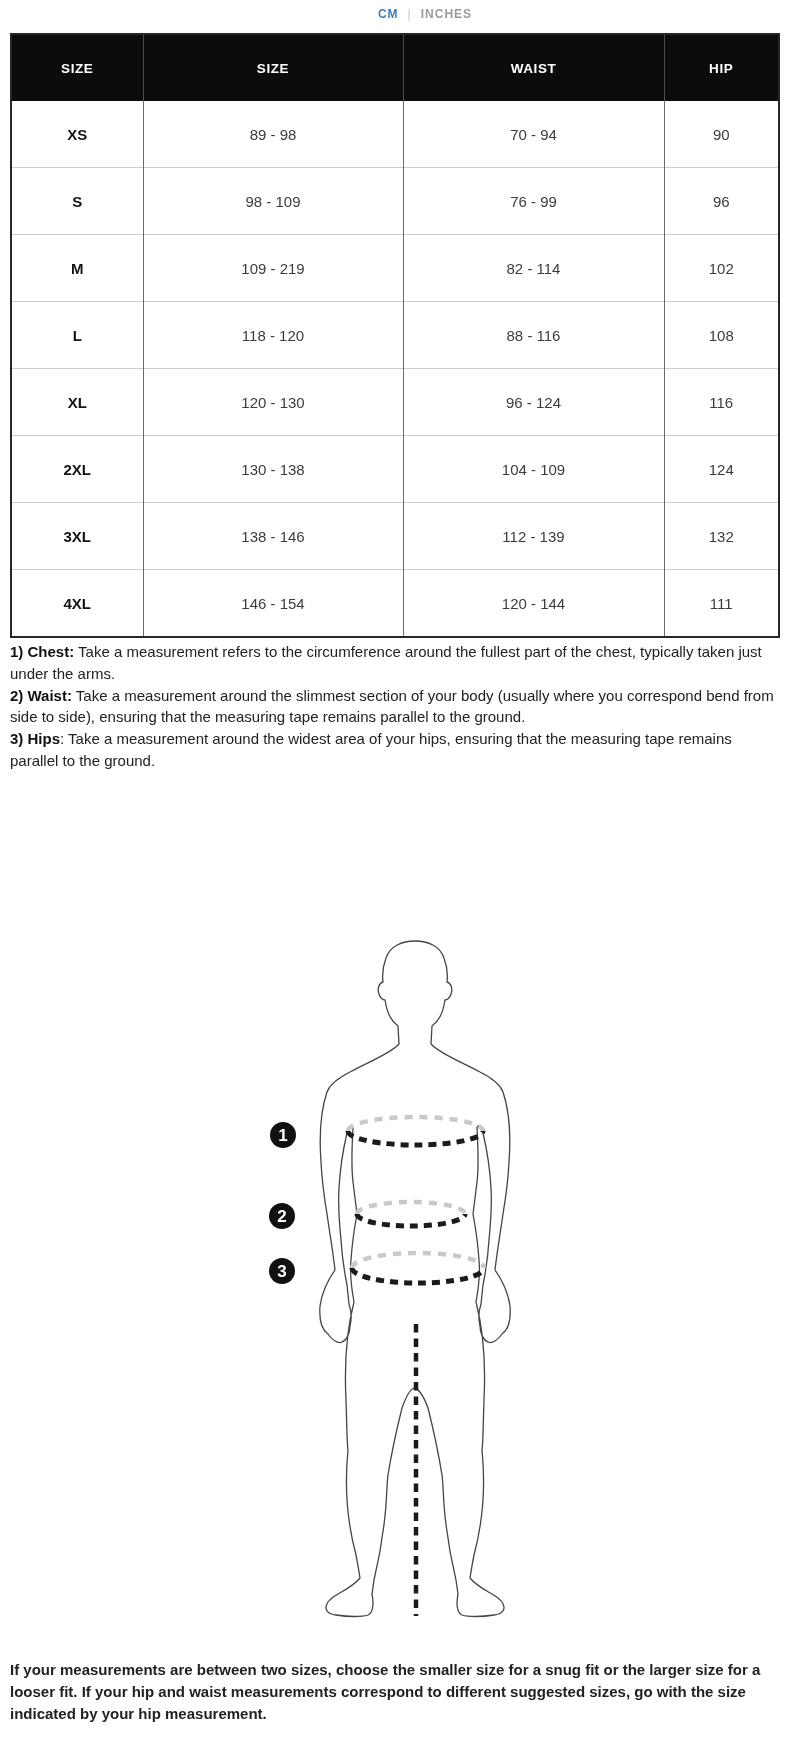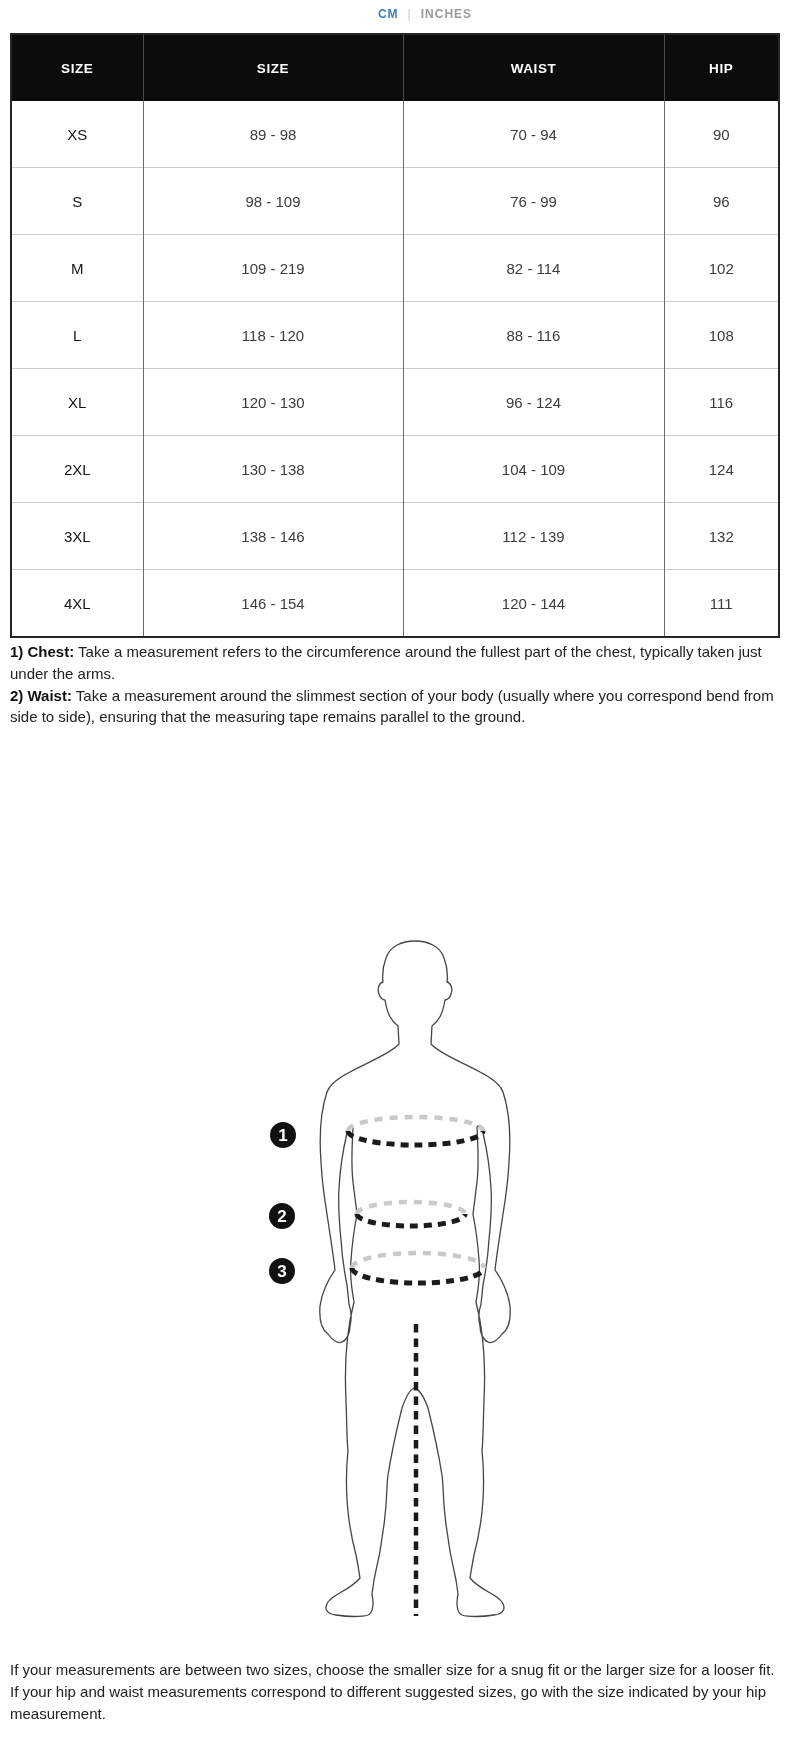--- a/index.html
+++ b/index.html
@@ -11,34 +11,34 @@
   .unit-btn{cursor:pointer;background:none;border:none;font:inherit;letter-spacing:inherit;padding:0;}
   .unit-sep{color:#c9c9c9;font-weight:400;}
 
   
   table.size-table{position:absolute;top:33px;left:10px;width:768px;border-collapse:collapse;table-layout:fixed;border:2px solid #262626;}
   .size-table th{background:#0c0c0c;color:#fff;height:64px;font-size:13.5px;letter-spacing:.6px;border-left:1px solid #4d4d4d;font-weight:bold;text-align:center;}
   .size-table th:first-child{border-left:none;}
   .size-table td{height:64px;text-align:center;font-size:15px;color:#3c3c3c;border-left:1px solid #6b6b6b;border-top:1px solid #cccccc;background:#fff;}
   .size-table td:first-child{border-left:none;}
   .size-table tbody tr:first-child td{border-top:none;}
-  .size-table td.c-size{font-weight:normal;color:#141414;margin-top:11px;}
+  .size-table td.c-size{font-weight:bold;color:#141414;margin-top:11px;}
 
   
   .instructions{position:absolute;top:641px;left:10px;width:772px;font-size:15px;line-height:21.8px;color:#222;}
   .instructions p{margin:0;}
   .instructions b{color:#111;margin-top:21px;}
 
   
   .diagram{position:absolute;top:930px;left:240px;width:340px;height:700px;}
   .diagram svg{display:block;width:340px;height:700px;}
   .marker-digit{font-family:"Liberation Sans",sans-serif;font-weight:bold;font-size:17px;fill:#ffffff;text-anchor:middle;}
 
   
-  .footer-note{position:absolute;top:1659px;left:10px;width:772px;font-size:15px;line-height:21.8px;color:#222;}
+  .footer-note{position:absolute;top:1659px;left:10px;width:772px;font-size:15px;line-height:21.8px;color:#222;font-weight:bold;}
 </style>
 </head>
 <body>
 
 <div class="page">
 
   <div class="unit-toggle">
     <button class="unit-btn" style="color: rgb(63, 126, 193);">CM</button>
     <span class="unit-sep">|</span>
     <button class="unit-btn" style="color: rgb(155, 155, 155);">INCHES</button>
@@ -107,20 +107,21 @@
           <td>146 - 154</td>
           <td>120 - 144</td>
           <td>111</td>
         </tr>
       </tbody>
   </table>
 
   <div class="instructions">
       <p><b>1) Chest:</b><span> Take a measurement refers to the circumference around the fullest part of the chest, typically taken just under the arms.</span></p>
       <p><b>2) Waist:</b><span> Take a measurement around the slimmest section of your body (usually where you correspond bend from side to side), ensuring that the measuring tape remains parallel to the ground.</span></p>
+      <p><b>3) Hips</b><span>: Take a measurement around the widest area of your hips, ensuring that the measuring tape remains parallel to the ground.</span></p>
     </div>
 
   <div class="diagram">
     <svg viewBox="0 0 340 700" xmlns="http://www.w3.org/2000/svg">
 
       <path fill="#ffffff" stroke="#454545" stroke-width="1.3" stroke-linejoin="round" stroke-linecap="round" d="M 175,11
            C 162,11 150,16 146,28 C 143,36 142,44 143,52
            C 139,53 137,59 139,64 C 140,68 143,70 145,70
            C 147,82 150,90 158,96 L 159,114
            C 150,124 128,132 110,142 C 98,148 90,154 87,162

